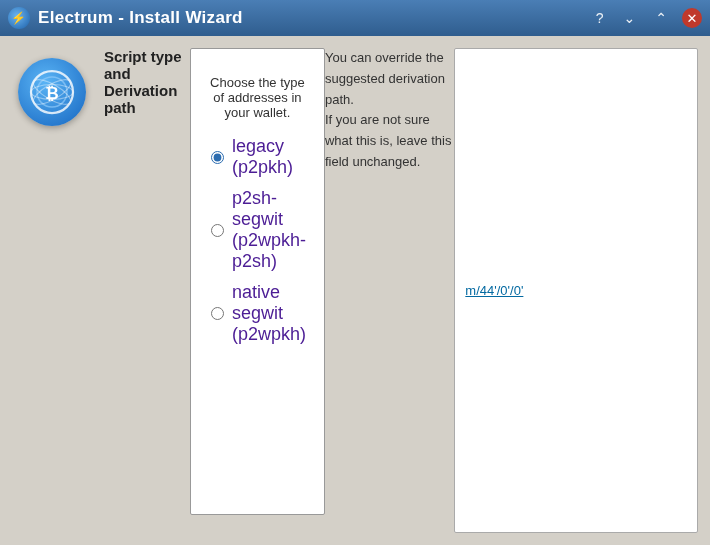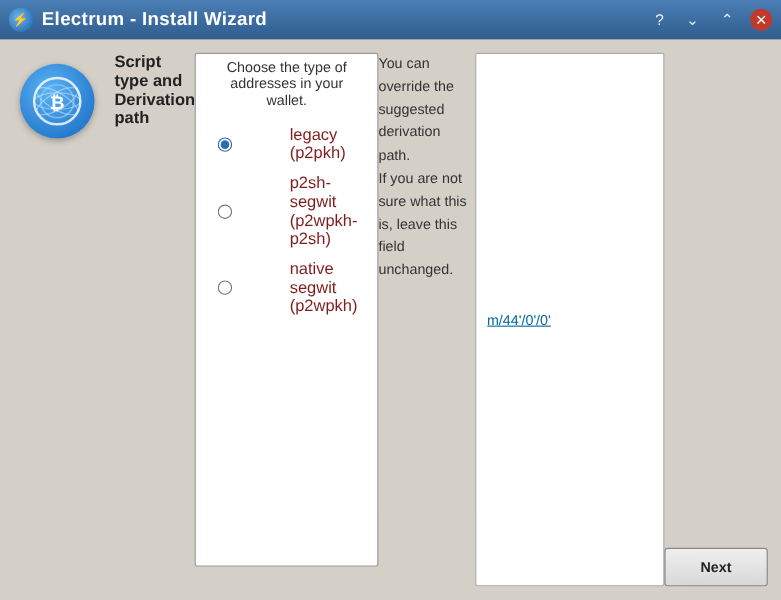--- a/index.html
+++ b/index.html
@@ -118,21 +118,21 @@
     .content-title {
       font-size: 15px;
       font-weight: 700;
       color: #222;
       margin-bottom: 12px;
     }
 
     .address-box {
       border: 1px solid #999;
       background: white;
-      padding: 4px 16px;
+      padding: 26px 16px;
       border-radius: 2px;
       margin-bottom: 18px;
     }
 
     .address-subtitle {
       text-align: center;
       color: #333;
       margin-bottom: 16px;
       font-size: 13px;
     }
@@ -152,23 +152,22 @@
     }
 
     .radio-input {
       width: 15px;
       height: 15px;
       cursor: pointer;
       accent-color: #2b6cb0;
     }
 
     .radio-label {
-      color: #7f1d1d;
-      font-size: 15px;
-      margin-left: 44px;
+      color: #4c1d95;
+      font-size: 18px;
     }
 
     .hint-text {
       color: #333;
       font-size: 13px;
       line-height: 1.6;
       margin-bottom: 12px;
     }
 
     .derivation-input {
@@ -279,17 +278,16 @@
     </div>
 
     <div class="hint-text">
       <div>You can override the suggested derivation path.</div>
       <div>If you are not sure what this is, leave this field unchanged.</div>
     </div>
 
     <input class="derivation-input" type="text" value="m/44'/0'/0'" style="">
 
     <div class="button-row">
-      <button class="btn btn-next">Next</button>
     </div>
   </div>
 
 </div>
 
 </body></html>

